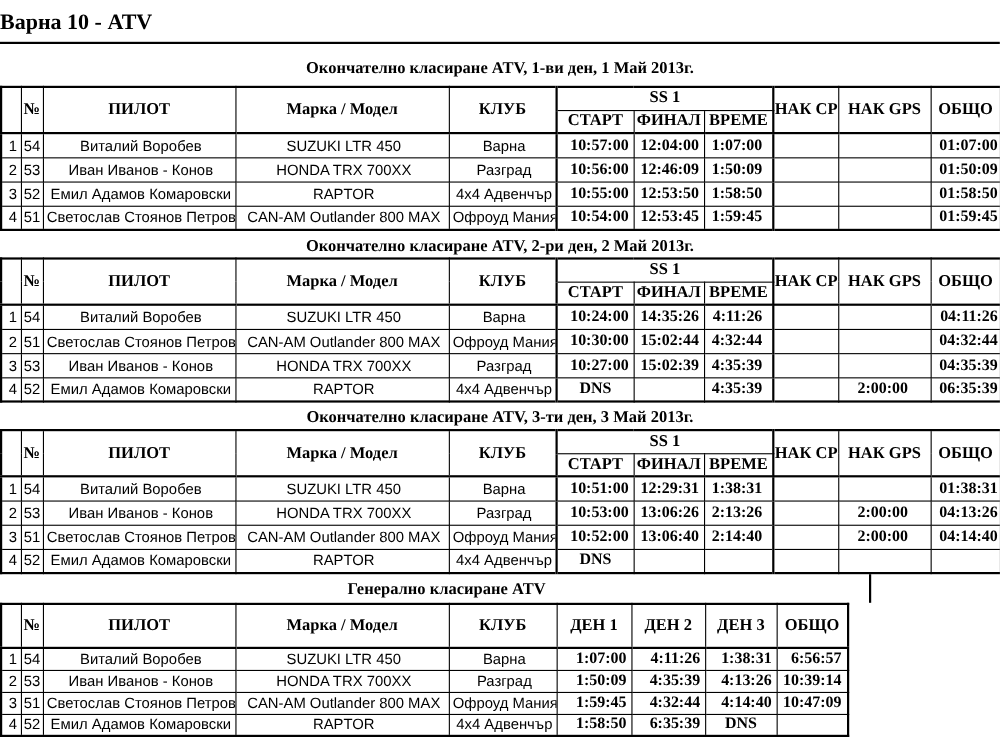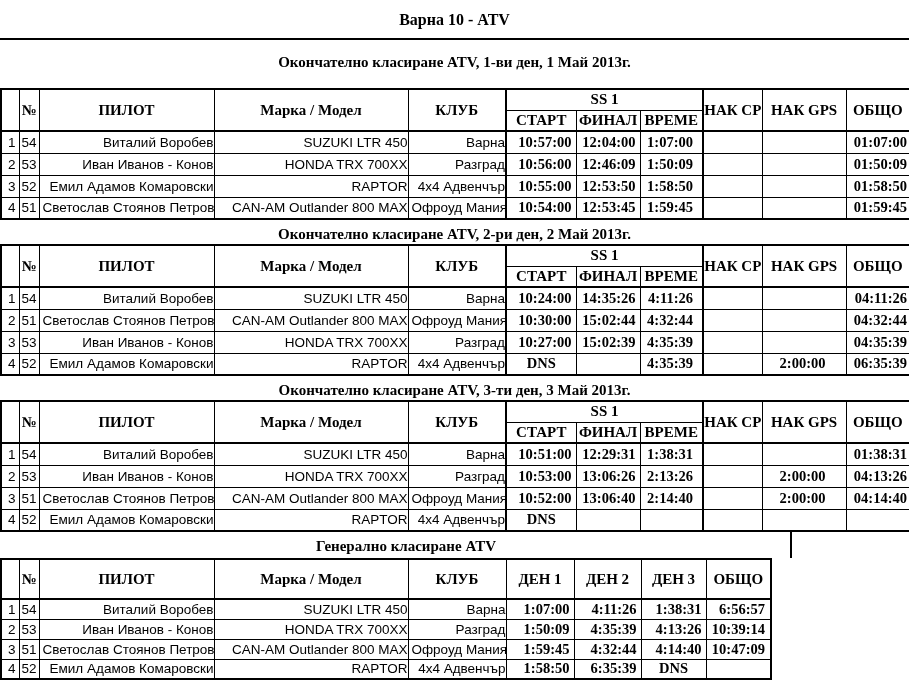--- a/index.html
+++ b/index.html
@@ -1,25 +1,25 @@
 <!DOCTYPE html>
 <html><head>
 <meta charset="utf-8">
 <style>
   html,body{margin:0;padding:0;background:#fff;}
   body{width:909px;height:683px;overflow:hidden;color:#000;
        font-family:"Liberation Sans","DejaVu Sans",sans-serif;}
 
   
-  .main-title{height:38px;line-height:40px;text-align:center;
+  .main-title{height:38px;line-height:40px;
     font-family:"Liberation Serif","DejaVu Serif",serif;
-    font-weight:bold;font-size:16px;border-bottom:2px solid #000;}
+    font-weight:bold;font-size:20px;border-bottom:2px solid #000;}
   .band{text-align:center;font-family:"Liberation Serif","DejaVu Serif",serif;
     font-weight:bold;font-size:15px;}
-  .band1{height:48px;line-height:44px;}
+  .band1{height:38px;line-height:44px;}
   .band-mid{height:24px;line-height:28px;}
   .band4{height:26px;line-height:28px;width:768px;border-right:2px solid #000;padding-left:22px;}
 
   
   table{border-collapse:collapse;table-layout:fixed;border:2px solid #000;}
   .t13{width:909px;}
   .t4{width:770px;}
   th,td{border:1px solid #000;padding:0;overflow:hidden;white-space:nowrap;}
   thead tr{height:21px;}
   .t4 thead tr{height:40px;}
@@ -27,21 +27,21 @@
   .t4 tbody tr{height:20px;}
   th{font-family:"Liberation Serif","DejaVu Serif",serif;font-weight:bold;
      font-size:15px;text-align:center;}
   td{font-size:13.5px;}
   .hb{border-bottom:2px solid #000;}
   .gl{border-left:2px solid #000;}
 
   
   td.pos{text-align:right;padding-right:3px;}
   td.num{text-align:center;margin-left:32px;}
-  td.txt{text-align:right;padding-left:3px;}
+  td.txt{text-align:center;padding-left:3px;}
   td.time{font-family:"Liberation Serif","DejaVu Serif",serif;font-weight:bold;
           font-size:14.5px;text-align:right;padding-right:4px;}
   td.pr8{padding-right:9px;}
   td.pr3{padding-right:3px;text-align:center;}
   td.pr2{padding-right:2px;margin-left:48px;}
   td.pr5{padding-right:5px;}
   td.dns{text-align:center;padding-right:0;}
 </style>
 </head>
 <body>

